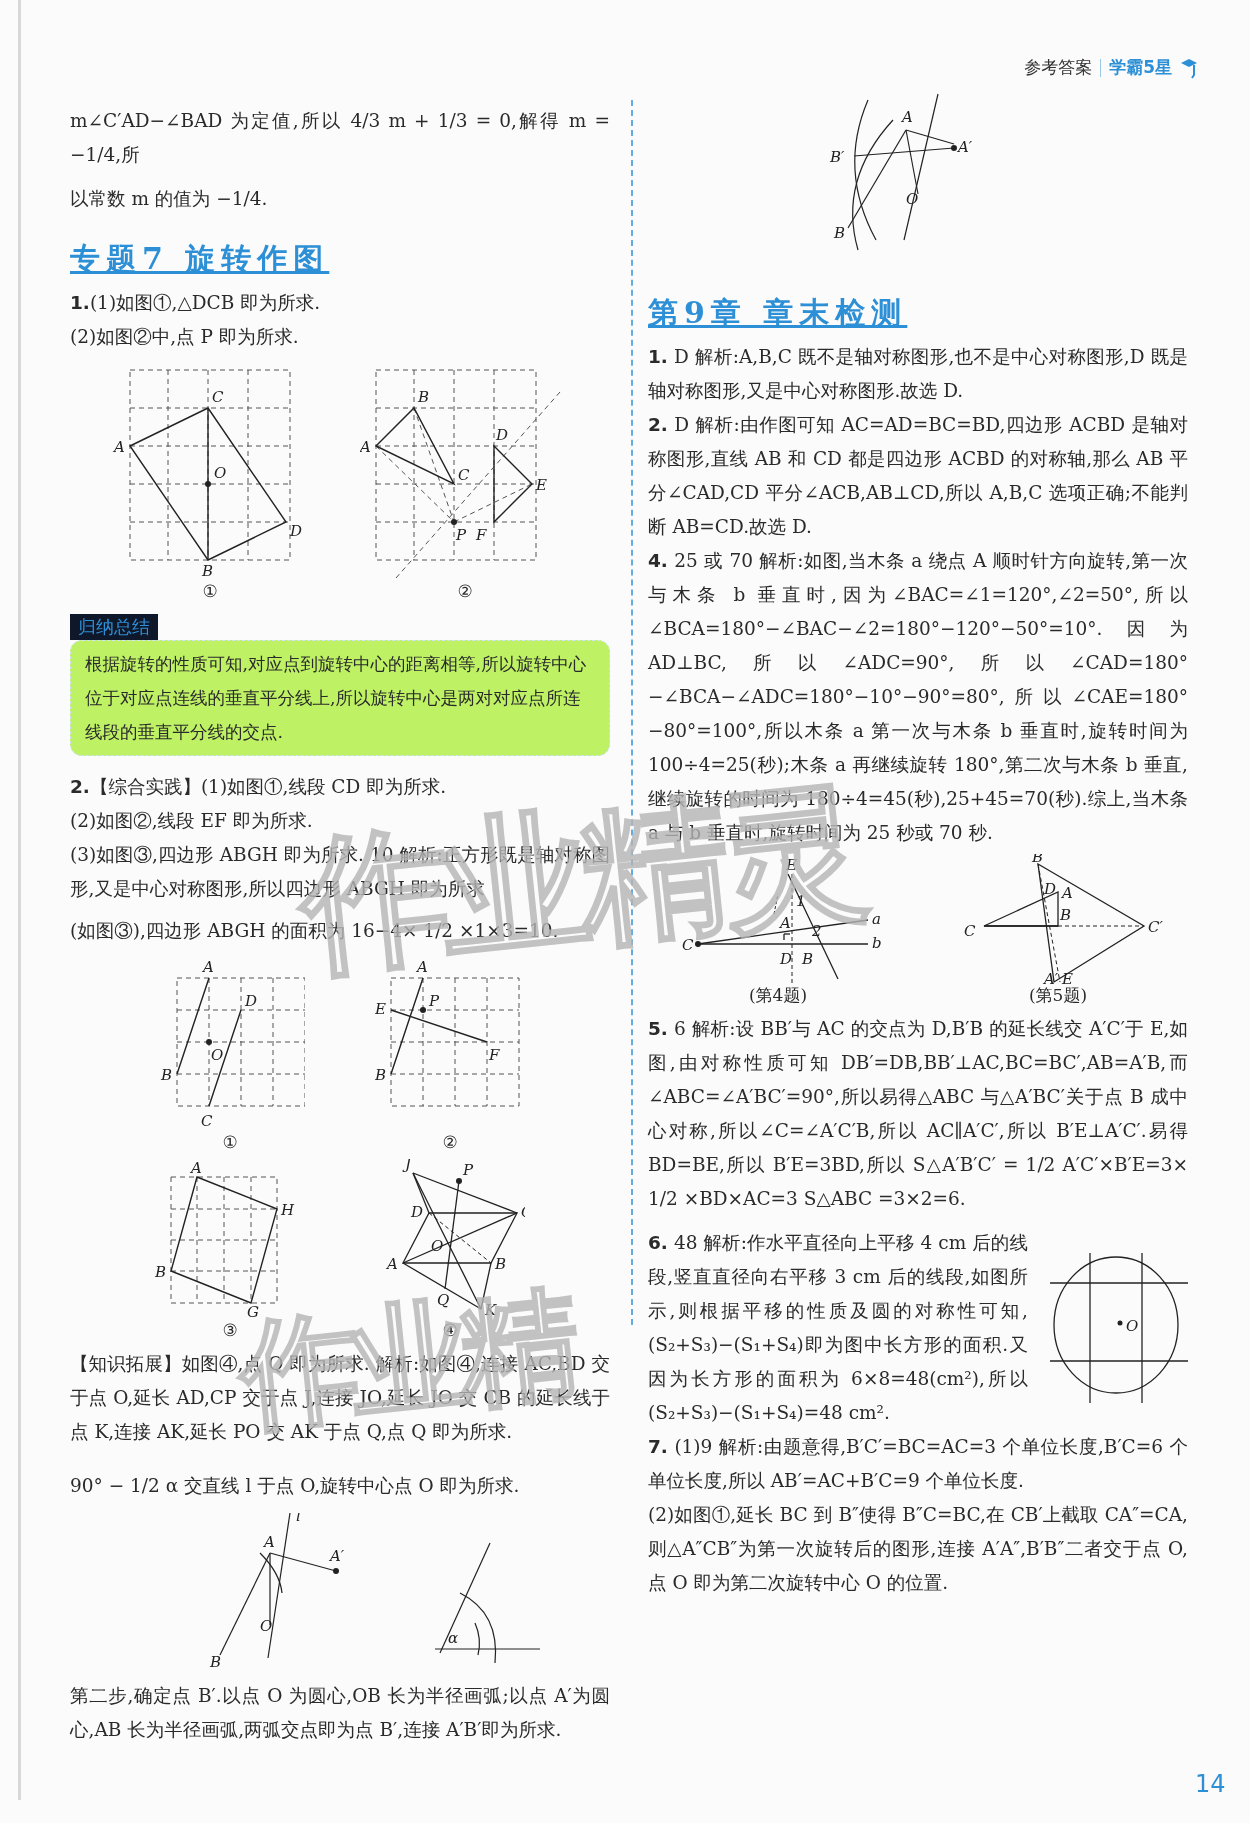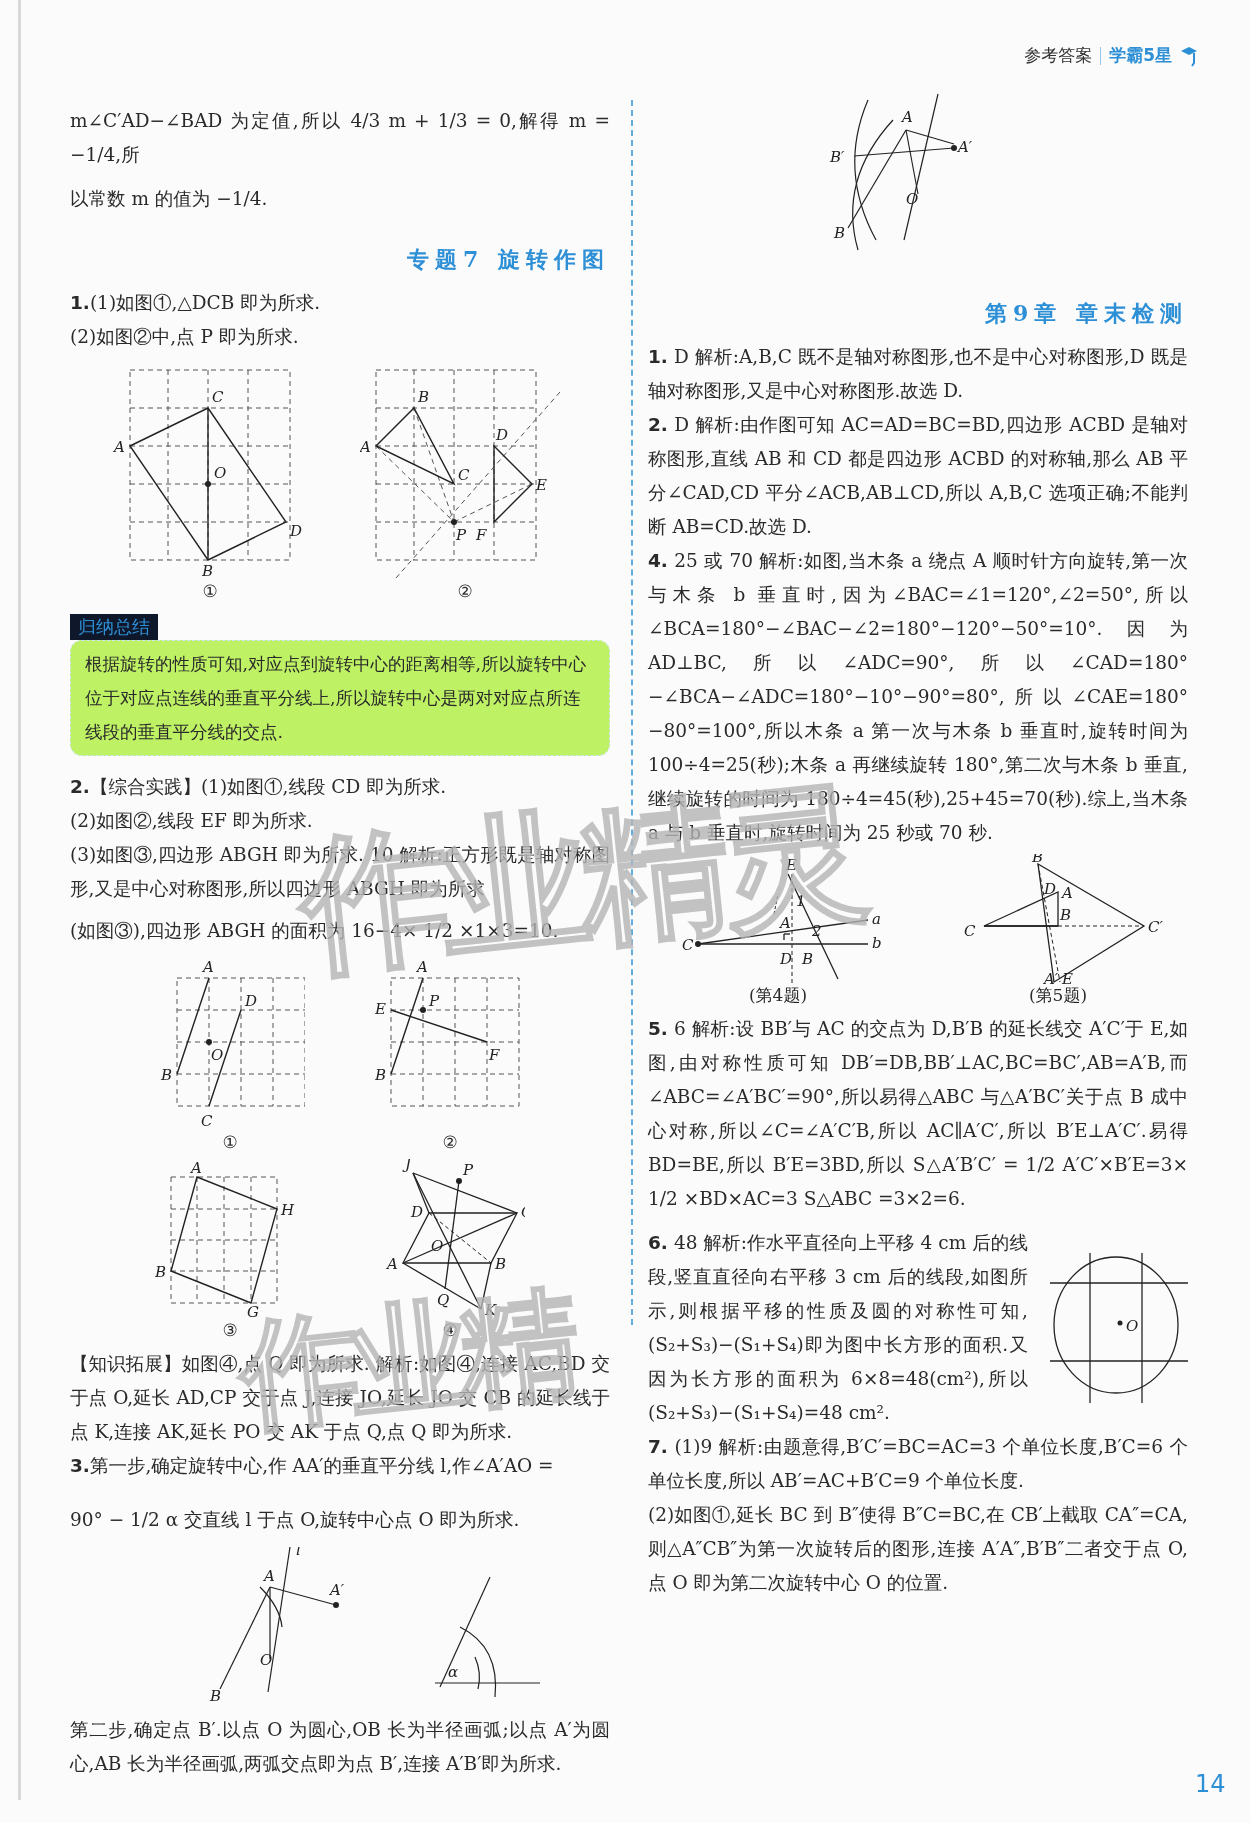--- a/index.html
+++ b/index.html
@@ -1,30 +1,30 @@
 <!DOCTYPE html>
 <html><head>
 <meta charset="utf-8">
 <style>
   html,body{margin:0;padding:0;background:#fbfbfb;}
   body{width:1250px;height:1823px;position:relative;overflow:hidden;
        font-family:"DejaVu Serif","Liberation Serif",serif;color:#2a2a2a;}
   .page{position:absolute;left:0;top:0;width:1250px;height:1823px;}
-  .header{position:absolute;top:44px;right:52px;display:flex;align-items:center;gap:8px;font-size:17px;}
+  .header{position:absolute;top:56px;right:52px;display:flex;align-items:center;gap:8px;font-size:17px;}
   .header .hd-label{color:#333;font-family:"DejaVu Sans","Liberation Sans",sans-serif;}
   .header .sep{width:1px;height:18px;background:#9cc8e8;}
   .header .brand{color:#2d8fd5;font-weight:bold;font-family:"DejaVu Sans","Liberation Sans",sans-serif;}
   .left-edge{position:absolute;left:18px;top:0;width:3px;height:1800px;background:#d8d8d8;}
   .col-divider{position:absolute;left:631px;top:100px;height:1225px;border-left:2px dashed #63ace0;}
   .col{position:absolute;font-size:18.5px;line-height:34px;}
   .col.left{left:70px;top:100px;width:540px;}
   .col.right{left:648px;top:100px;width:540px;}
   .para{margin:0;text-align:justify;}
   .num{font-family:"DejaVu Sans","Liberation Sans",sans-serif;font-weight:bold;}
-  .section-title{color:#2d8fd5;font-size:22px;text-align:right;letter-spacing:6px;margin:18px 0 10px;font-weight:bold;}
+  .section-title{color:#2d8fd5;font-size:30px;text-align:left;letter-spacing:6px;margin:18px 0 10px;font-weight:bold;text-decoration:underline;}
   .summary{position:relative;margin:8px 0 10px 0;}
   .summary .tag{display:inline-block;background:#0f172a;color:#2d8fd5;font-family:"DejaVu Sans","Liberation Sans",sans-serif;font-size:18px;padding:0 8px;line-height:26px;}
   .summary .box{border:1.5px dashed #cfe3f2;border-radius:12px;padding:6px 14px;margin-top:-4px;font-size:17.5px;line-height:34px;background:#bef264;}
   .figrow{display:flex;justify-content:center;gap:60px;margin:6px 0;}
   .fig{display:flex;flex-direction:column;align-items:center;font-size:16px;}
   .fig svg{display:block;}
   .cap{font-size:17px;line-height:22px;}
   .pagenum{position:absolute;left:1195px;top:1770px;font-size:24px;color:#2d8fd5;font-family:"DejaVu Sans","Liberation Sans",sans-serif;}
   svg text{font-family:"DejaVu Serif","Liberation Serif",serif;font-style:italic;font-size:15px;fill:#222;}
   .watermark{position:absolute;pointer-events:none;color:transparent;-webkit-text-stroke:2px #b5b5b5;font-size:150px;font-family:"DejaVu Sans","Liberation Sans",sans-serif;font-weight:bold;letter-spacing:-10px;transform:rotate(-6deg);opacity:.8;}
@@ -218,21 +218,20 @@
             <text x="120" y="110">B</text>
             <text x="62" y="146">Q</text>
             <text x="110" y="156">K</text>
         </svg>
         <span class="cap">④</span>
       </div>
     </div>
 
     <p class="para" style="margin-top:6px;">【知识拓展】如图④,点 Q 即为所求.  解析:如图④,连接 AC,BD 交于点 O,延长 AD,CP 交于点 J,连接 JO,延长 JO 交 CB 的延长线于点 K,连接 AK,延长 PO 交 AK 于点 Q,点 Q 即为所求.</p>
 
-    <p class="para"><span class="num">3.</span><span>第一步,确定旋转中心,作 AA′的垂直平分线 l,作∠A′AO =</span></p>
     <p class="para" style="margin-top:20px;">90° − 1/2 α 交直线 l 于点 O,旋转中心点 O 即为所求.</p>
 
     <div class="figrow" style="margin-top:10px;">
       <svg width="460" height="160" viewBox="0 0 460 160">
         <g stroke="#222" stroke-width="1.2" fill="none">
           <line x1="160" y1="40" x2="110" y2="142"></line>
           <line x1="160" y1="40" x2="226" y2="58"></line>
           <line x1="180" y1="0" x2="158" y2="145"></line>
           <line x1="160" y1="40" x2="160" y2="112"></line>
           <path d="M150 40 Q170 60 172 80"></path>

